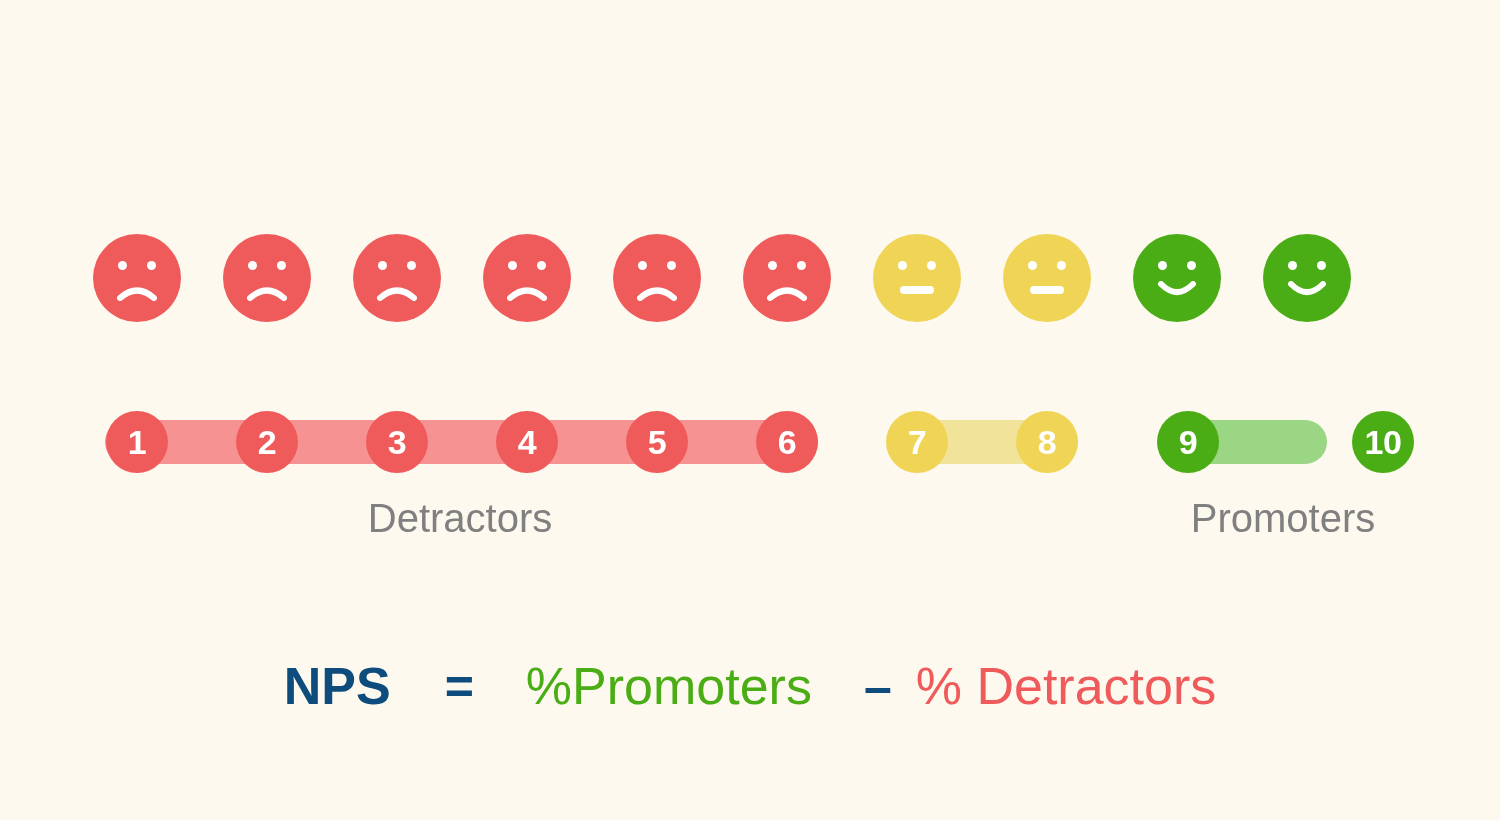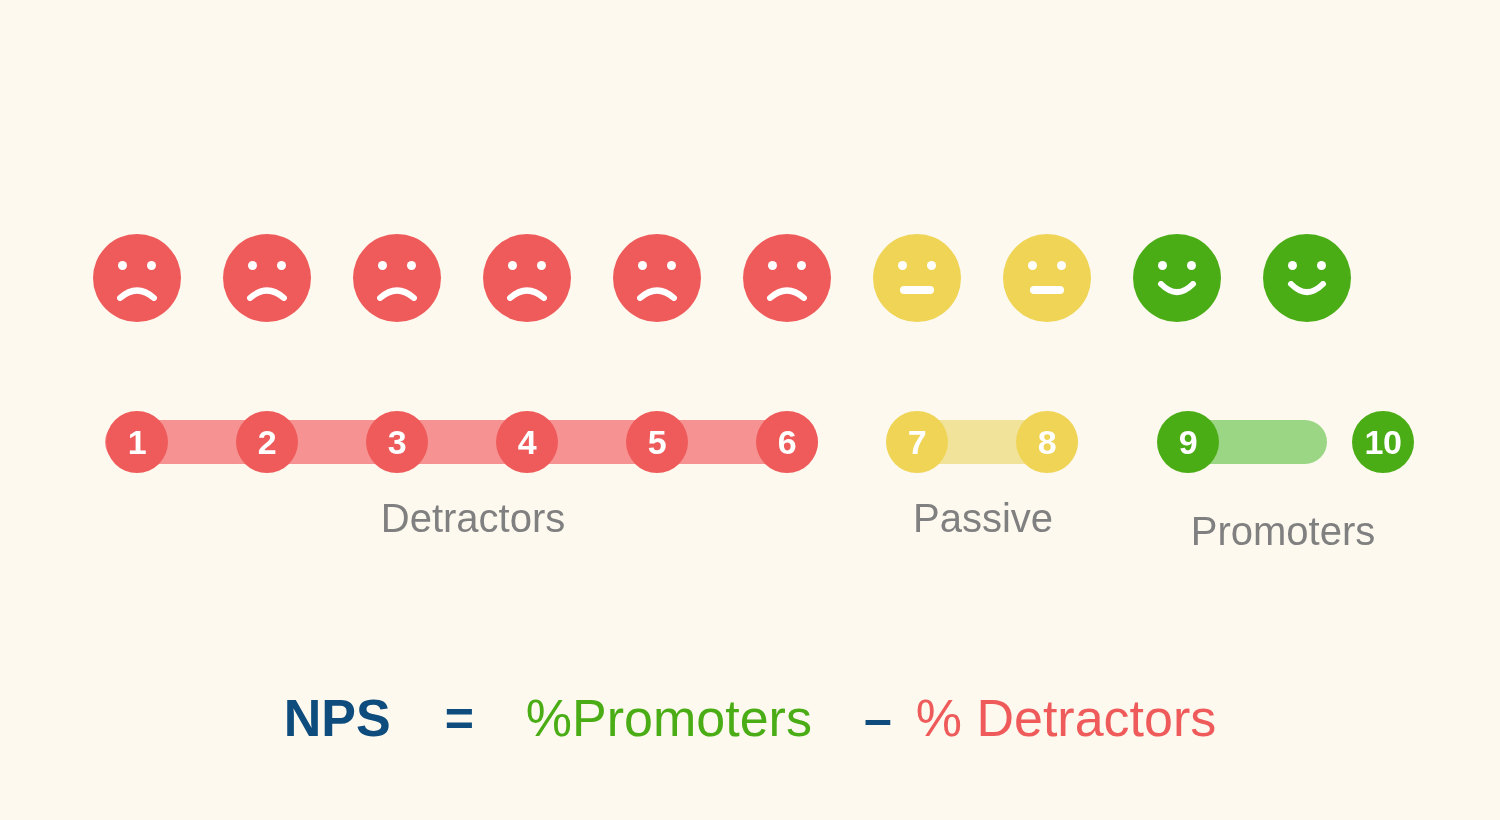--- a/index.html
+++ b/index.html
@@ -124,28 +124,28 @@
   
   .cat-label {
     position: absolute;
     top: 498px;
     text-align: center;
     font-size: 40px;
     color: #808080;
     line-height: 1;
     white-space: nowrap;
   }
-  .cat-label.detractors { left: 193px;  width: 560px; }
+  .cat-label.detractors { left: 180px;  width: 560px; }
   .cat-label.passive    { left: 833px;  width: 300px; }
-  .cat-label.promoters  { left: 1083px; width: 400px; margin-top: 13px; }
+  .cat-label.promoters  { left: 1083px; width: 400px; }
 
   
   .formula {
     position: absolute;
-    top: 692px;
+    top: 660px;
     left: 0;
     width: 1500px;
     display: flex;
     align-items: baseline;
     justify-content: center;
     line-height: 1;
     white-space: nowrap;
   }
   .formula .token { display: inline-block; }
   .f-nps {
@@ -292,21 +292,20 @@
     <div class="num d" style="left:756px;">6</div>
 
     <div class="num p" style="left:886px;">7</div>
     <div class="num p" style="left:1016px;">8</div>
 
     <div class="num g" style="left:1157px;">9</div>
     <div class="num g" style="left:1352px;">10</div>
   </div>
 
   <div class="cat-label detractors">Detractors</div>
-  <div class="cat-label passive">Passive</div>
   <div class="cat-label promoters">Promoters</div>
 
   <div class="formula">
     <span class="token f-nps">NPS</span>
     <span class="token f-eq">=</span>
     <span class="token f-prom">%Promoters</span>
     <span class="token f-minus">–</span>
     <span class="token f-detr">% Detractors</span>
   </div>
 

